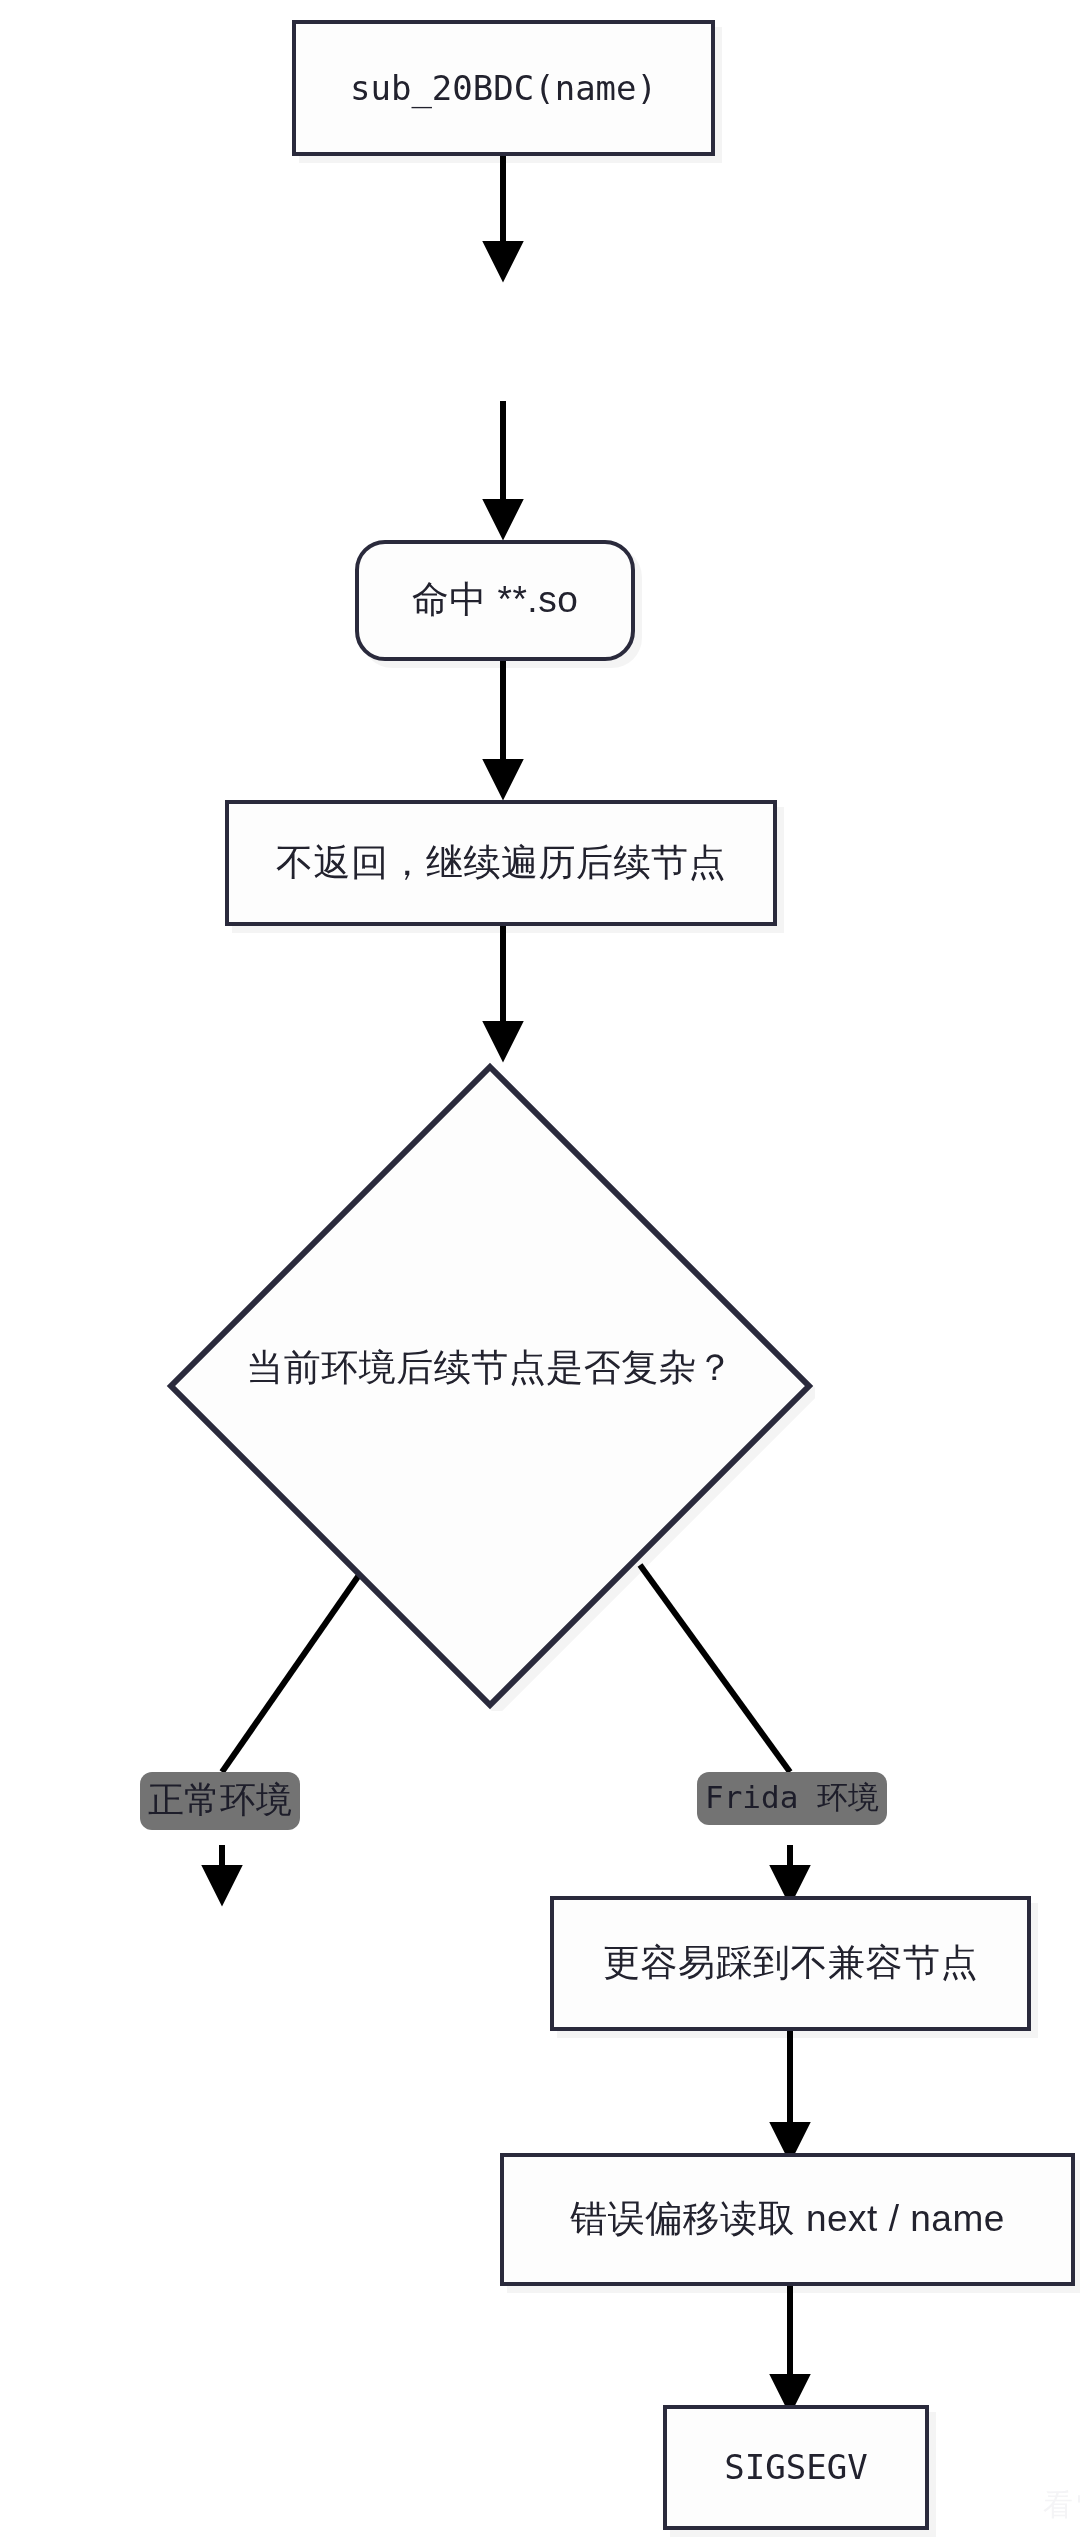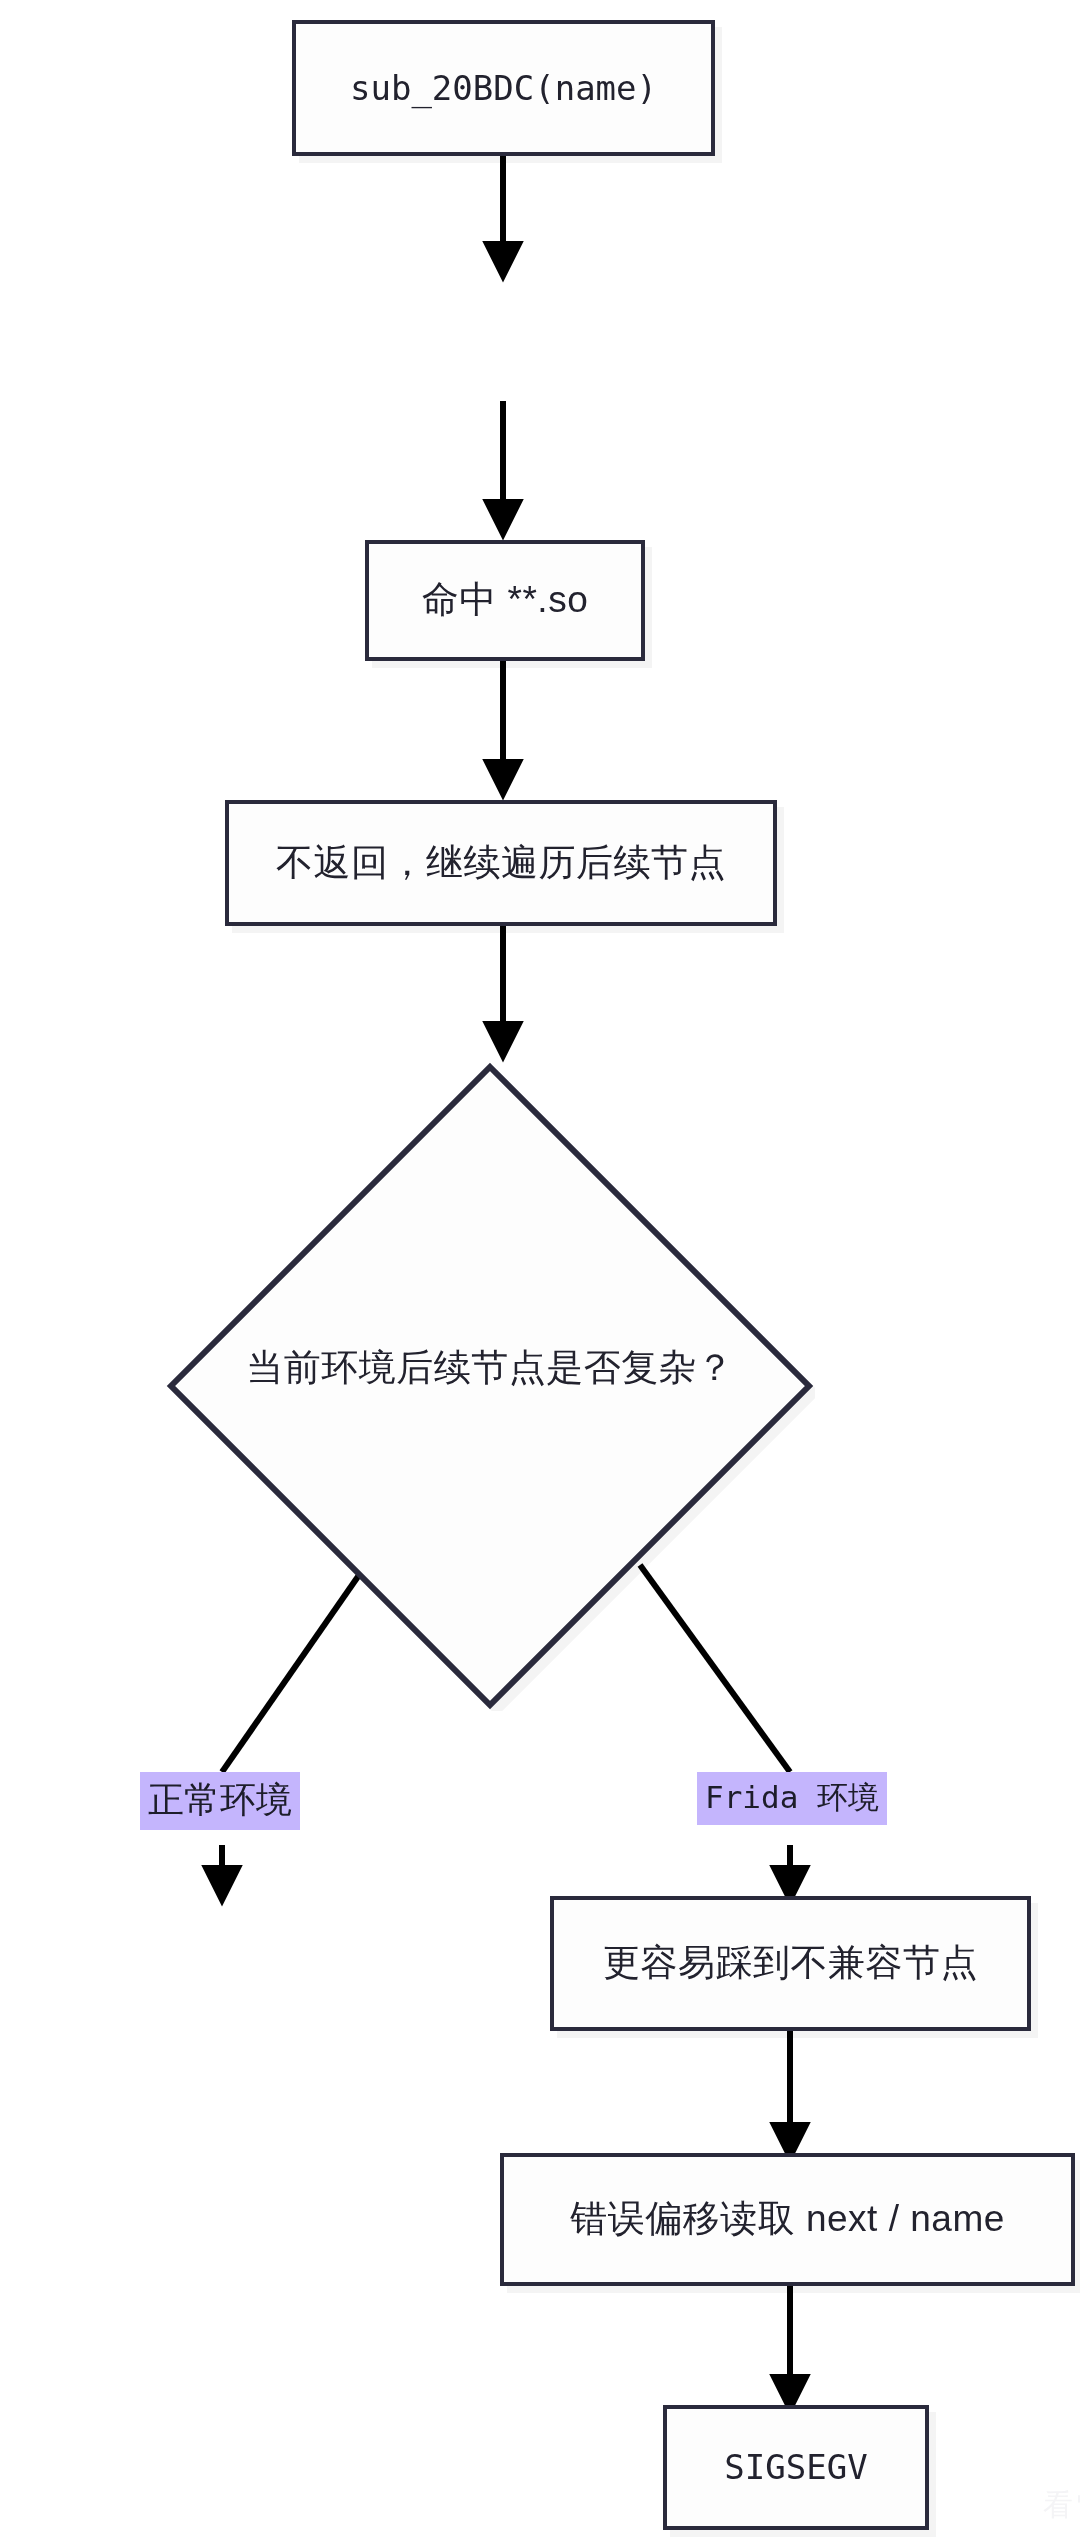--- a/index.html
+++ b/index.html
@@ -66,27 +66,28 @@
     text-align: center;
     font-size: 37px;
     color: #22222e;
     white-space: nowrap;
     letter-spacing: 0.5px;
   }
 
   
   .edge-label {
     position: absolute;
-    background: #c4b5fd;
+    background: #737373;
     color: #1d1d2a;
     font-size: 36px;
     line-height: 1.0;
     padding: 10px 8px 12px 8px;
     white-space: nowrap;
     z-index: 3;
+    border-radius: 12px;
   }
   .edge-label.mono {
     font-family: "DejaVu Sans Mono", "Liberation Mono", monospace;
     font-size: 31px;
   }
 
   
   #watermark {
     position: absolute;
     right: 14px;
@@ -129,21 +130,21 @@
     <line x1="790" y1="2031" x2="790" y2="2153" stroke="#000000" stroke-width="6" marker-end="url(#arrow)"></line>
 
     <line x1="790" y1="2286" x2="790" y2="2405" stroke="#000000" stroke-width="6" marker-end="url(#arrow)"></line>
   </svg>
 
   <div class="node mono" style="left:292px; top:20px; width:423px; height:136px;">
     <span class="txt">sub_20BDC(name)</span>
   </div>
 
 
-  <div class="node" style="left:365px; top:540px; width:280px; height:121px;">
+  <div class="node" style="left:355px; top:540px; width:280px; height:121px;border-radius:30px;">
     <span class="txt">命中 **.so</span>
   </div>
 
   <div class="node" style="left:225px; top:800px; width:552px; height:126px;">
     <span class="txt">不返回，继续遍历后续节点</span>
   </div>
 
   <div id="decision" style="left:165px; top:1061px; width:650px; height:650px;">
     <svg width="650" height="650" viewBox="0 0 650 650">
       <polygon points="325,6 644,325 325,644 6,325" fill="#fdfdfd" stroke="#2a2a3c" stroke-width="6" style="filter: drop-shadow(7px 7px 0 rgba(0,0,0,0.045));"></polygon>

